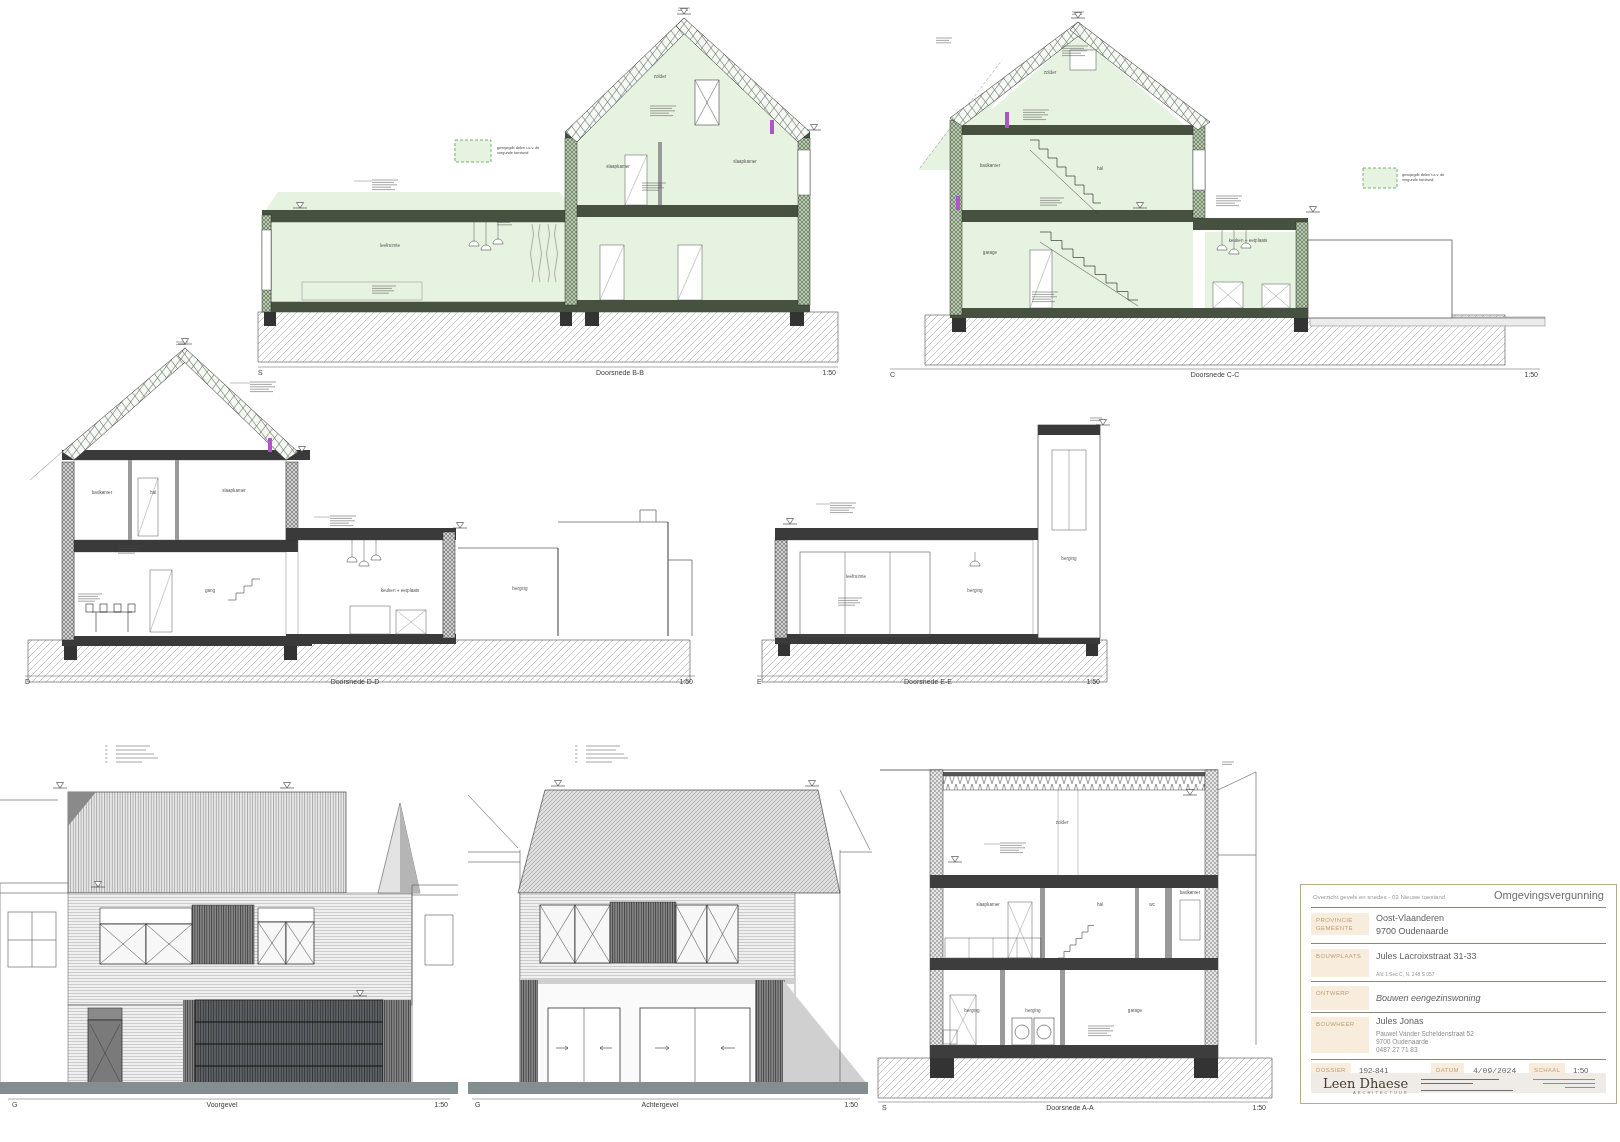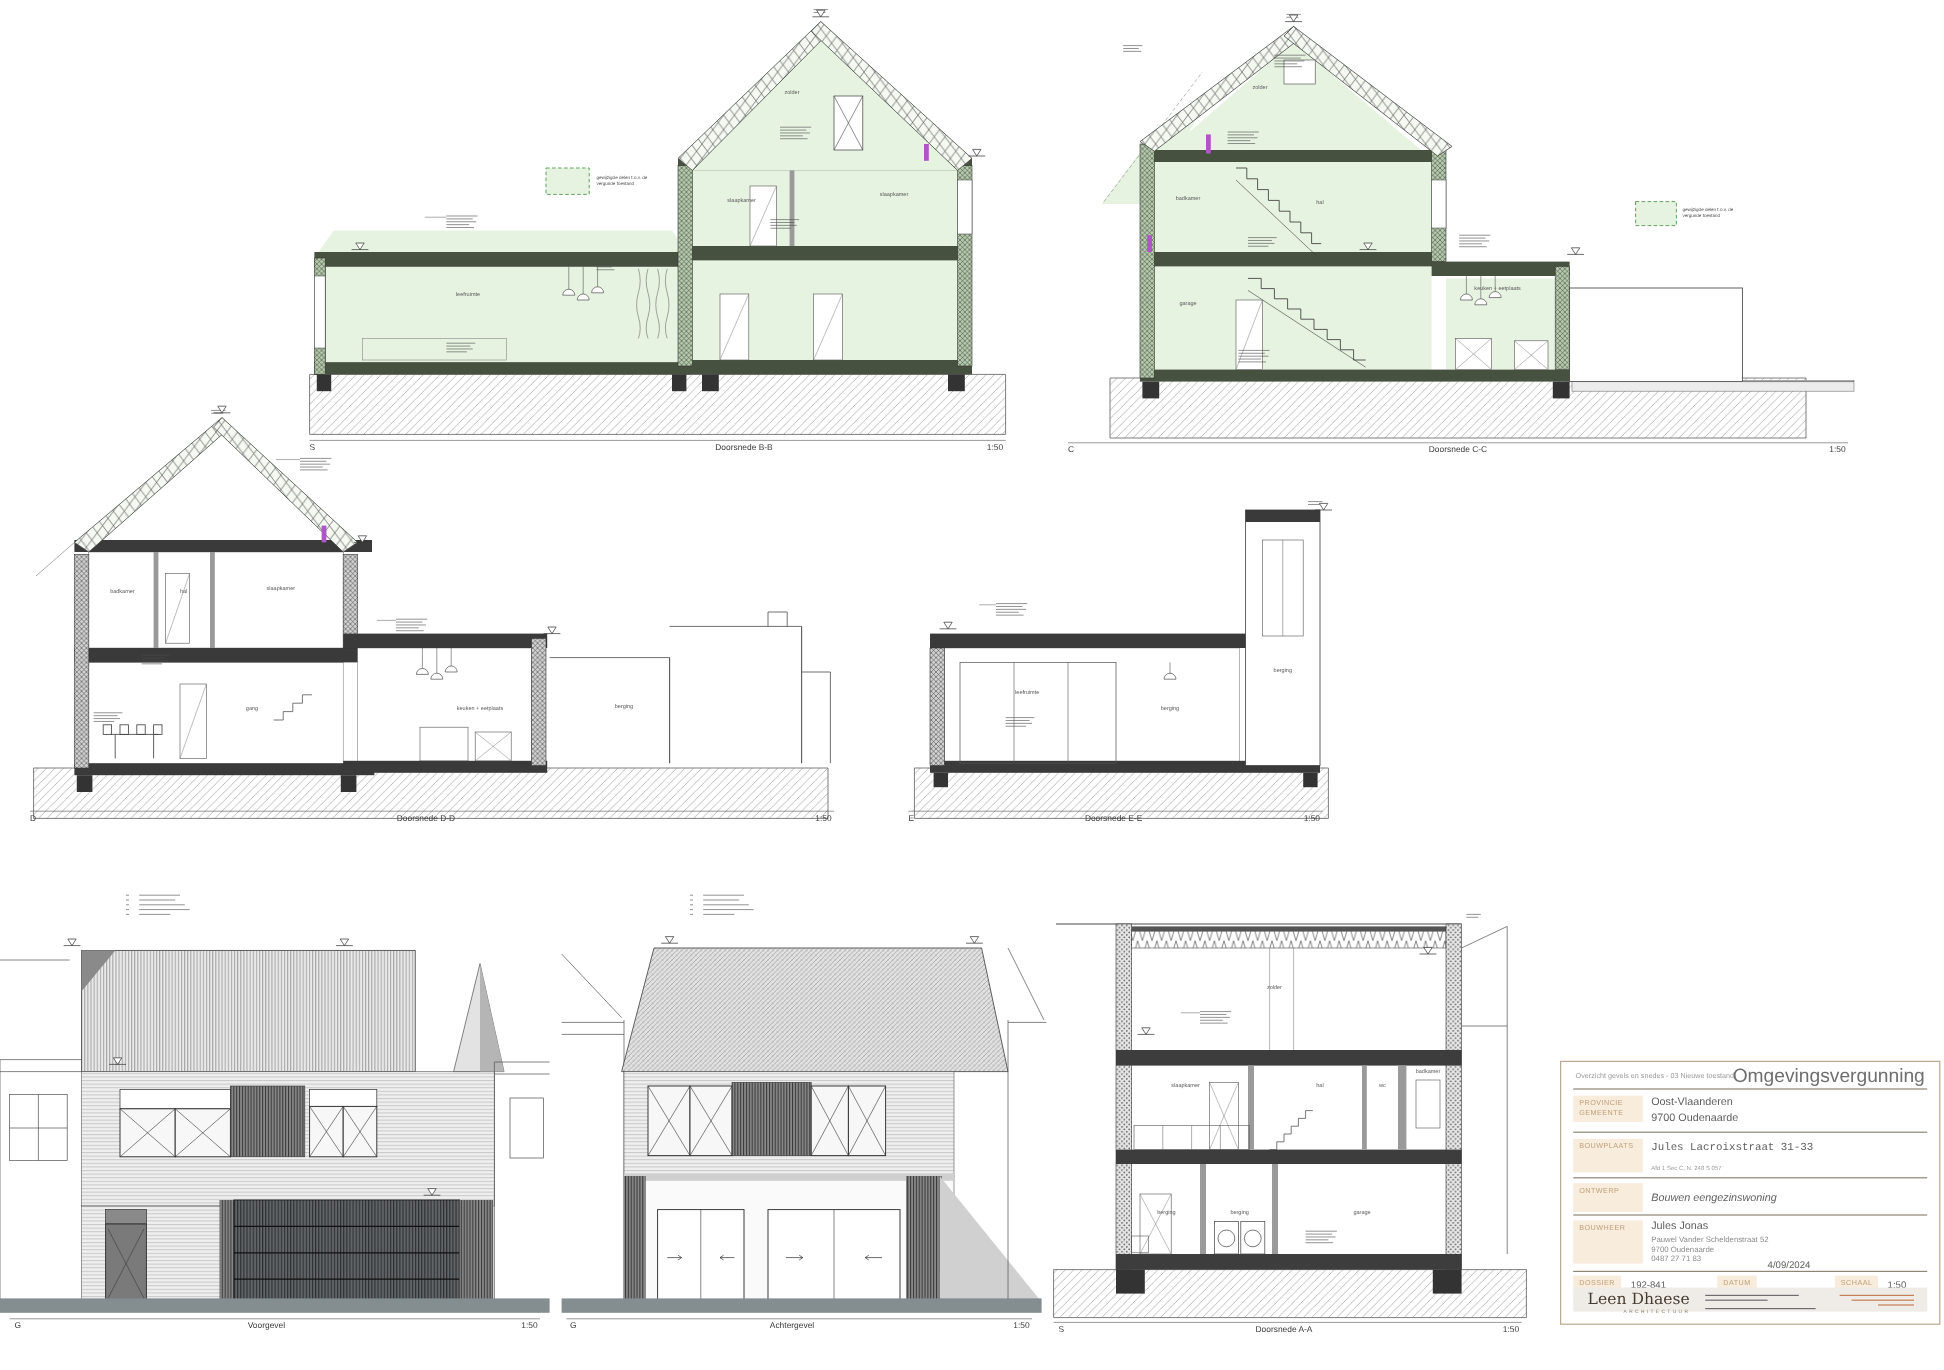--- a/index.html
+++ b/index.html
@@ -8,21 +8,21 @@
   .sheet svg{position:absolute;overflow:visible;}
   svg text{font-family:"Liberation Sans",sans-serif;fill:#4a4a4a;}
   .dtitle{font-size:7px;fill:#3a3a3a;}
   .dmark{font-size:7px;fill:#3a3a3a;}
   .room{font-size:4.6px;fill:#5a5a5a;}
   .lgnd{font-size:3.8px;fill:#4a4a4a;}
   
   .tblock{position:absolute;left:1300px;top:884px;width:317px;height:220px;
           border:1px solid #b9a98f;background:#fff;box-sizing:border-box;}
   .tb-note{position:absolute;left:12px;top:9px;font-size:6px;color:#9a9a9a;}
-  .tb-permit{position:absolute;right:12px;top:4px;font-size:16px;color:#6e6e6e;}
+  .tb-permit{position:absolute;right:12px;top:4px;font-size:11px;color:#6e6e6e;}
   .tb-hr{position:absolute;left:10px;right:10px;height:0;border-top:1px solid #8f8576;}
   .chip{position:absolute;background:#f8ecdc;color:#bf9e78;font-size:6px;letter-spacing:.4px;
         padding:3px 5px;line-height:8px;}
   .tb-val{position:absolute;color:#5f5f5f;font-size:9px;line-height:11px;}
   .tb-val-sm{position:absolute;color:#8c8c8c;font-size:6.5px;line-height:8px;}
   .tb-tiny{position:absolute;color:#9a9a9a;font-size:5px;}
   .logoband{position:absolute;left:10px;right:10px;top:188px;height:20px;background:#efece8;}
   .logo{position:absolute;left:12px;top:3px;font-family:"DejaVu Serif",serif;
         font-size:13px;color:#473a2e;}
   .logosub{position:absolute;left:42px;top:17px;font-size:4px;letter-spacing:2px;color:#8a7a66;}
@@ -544,21 +544,21 @@
     <span>PROVINCIE</span><br>
     <span>GEMEENTE</span>
   </div>
   <div class="tb-val" style="left:75px;top:28px;">Oost-Vlaanderen</div>
   <div class="tb-val" style="left:75px;top:41px;">9700 Oudenaarde</div>
   <div class="tb-hr" style="top:58px"></div>
 
   <div class="chip" style="left:10px;top:64px;width:48px;height:22px;">
     <span>BOUWPLAATS</span>
   </div>
-  <div class="tb-val" style="left:75px;top:66px;font-family:Liberation Mono, monospace;">Jules Lacroixstraat 31-33</div>
+  <div class="tb-val" style="left:75px;top:66px;">Jules Lacroixstraat 31-33</div>
   <div class="tb-tiny" style="left:75px;top:86px;">Afd 1 Sec C, N. 248 S 057</div>
   <div class="tb-hr" style="top:96px"></div>
 
   <div class="chip" style="left:10px;top:101px;width:48px;height:18px;">
     <span>ONTWERP</span>
   </div>
   <div class="tb-val" style="left:75px;top:108px;font-style:italic;">Bouwen eengezinswoning</div>
   <div class="tb-hr" style="top:127px"></div>
 
   <div class="chip" style="left:10px;top:132px;width:48px;height:30px;">
@@ -570,21 +570,21 @@
   <div class="tb-val-sm" style="left:75px;top:161px;">0487 27 71 83</div>
   <div class="tb-hr" style="top:174px"></div>
 
   <div class="chip" style="left:10px;top:178px;">
     <span>DOSSIER</span>
   </div>
   <div class="tb-val" style="left:58px;top:180px;font-size:8px;">192-841</div>
   <div class="chip" style="left:130px;top:178px;">
     <span>DATUM</span>
   </div>
-  <div class="tb-val" style="left:172px;top:164px;font-size:8px;">4/09/2024</div>
+  <div class="tb-val" style="left:172px;top:180px;font-size:8px;font-family:Liberation Mono, monospace;">4/09/2024</div>
   <div class="chip" style="left:228px;top:178px;">
     <span>SCHAAL</span>
   </div>
   <div class="tb-val" style="left:272px;top:180px;font-size:8px;">1:50</div>
 
   <div class="logoband">
     <div class="logo">Leen Dhaese</div>
     <div class="logosub">ARCHITECTUUR</div>
     <div class="microbar" style="left:110px;top:6px;width:78px;"></div>
     <div class="microbar" style="left:110px;top:10px;width:52px;"></div>

